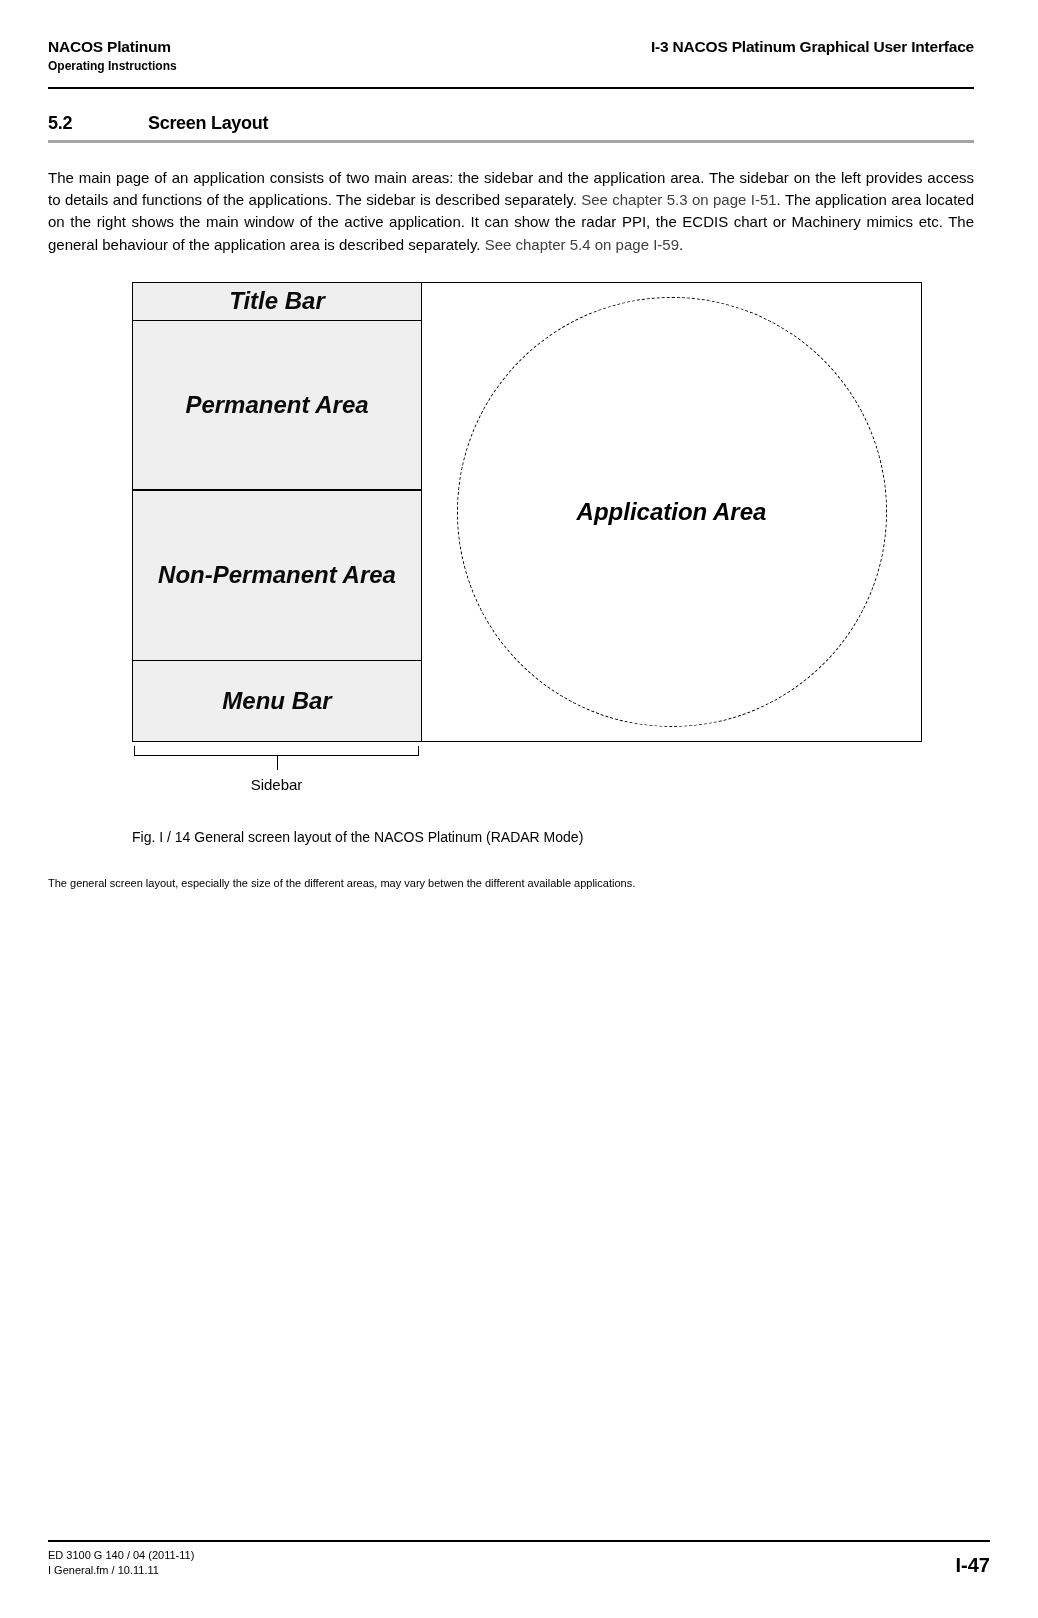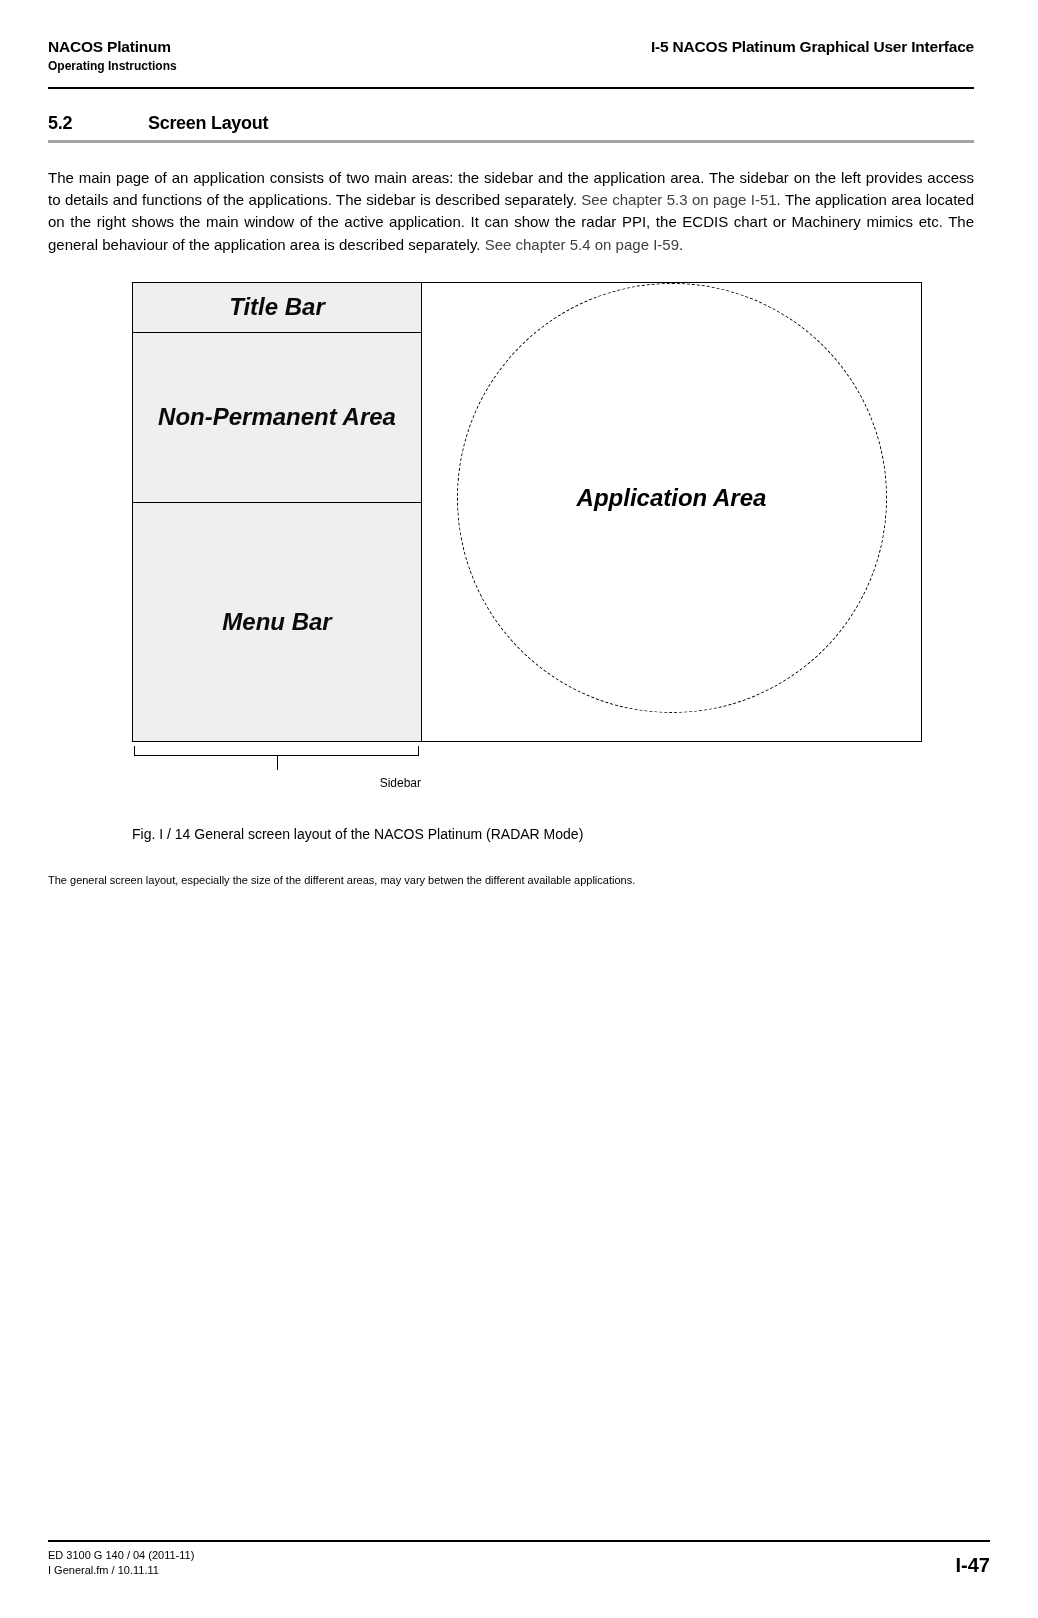--- a/index.html
+++ b/index.html
@@ -80,21 +80,21 @@
       display: flex;
       align-items: center;
       justify-content: center;
       font-family: Arial, sans-serif;
       font-size: 24px;
       font-weight: bold;
       font-style: italic;
       color: #0a0a0a;
     }
     .title-bar-cell {
-      height: 50px;
+      height: 38px;
       background: #efefef;
       border-bottom: 1px solid #000;
     }
     .perm-cell {
       height: 170px;
       background: #efefef;
       border-bottom: 2px solid #000;
     }
     .nonperm-cell {
       height: 170px;
@@ -103,21 +103,21 @@
     }
     .menu-cell {
       flex: 1;
       background: #efefef;
     }
     .app-area-col {
       flex: 1;
       position: relative;
       background: #fff;
       display: flex;
-      align-items: flex-start;
+      align-items: center;
       justify-content: center;
     }
     .app-circle {
       width: 430px;
       height: 430px;
       border: 1px dashed #000;
       border-radius: 50%;
       display: flex;
       align-items: center;
       justify-content: center;
@@ -144,22 +144,22 @@
     }
     .bracket-tick {
       position: absolute;
       left: 50%;
       top: 14px;
       width: 1px;
       height: 14px;
       background: #000;
     }
     .sidebar-label {
-      text-align: right;
-      font-size: 12px;
+      text-align: center;
+      font-size: 15px;
       margin-top: -4px;
       width: 289px;
     }
     .fig-caption {
       margin-top: 36px;
       margin-left: 84px;
       font-size: 14px;
     }
     .closing-para {
       margin-top: 30px;
@@ -195,41 +195,42 @@
 </head>
 <body>
 
 <div class="page">
   <div class="header">
     <div class="header-left">
       <div class="hdr-bold">NACOS Platinum</div>
       <div class="hdr-small">Operating Instructions</div>
     </div>
     <div class="header-right">
-      <div class="hdr-bold">I-5  NACOS Platinum Graphical User Interface</div>
+      <div class="hdr-bold">I-3  NACOS Platinum Graphical User Interface</div>
     </div>
   </div>
 
   <hr class="rule-heavy">
 
   <div class="section-title-row">
     <span class="num">5.2</span>
     <span>Screen Layout</span>
   </div>
 
   <hr class="rule-grey">
 
   <p class="body-para">
     <span>The main page of an application consists of two main areas: the sidebar and the application area. The sidebar on the left provides access to details and functions of the applications. The sidebar is described separately. </span><span class="xref">See chapter 5.3 on page I-51</span><span>. The application area located on the right shows the main window of the active application. It can show the radar PPI, the ECDIS chart or Machinery mimics etc. The general behaviour of the application area is described separately. </span><span class="xref">See chapter 5.4 on page I-59</span><span>.</span>
   </p>
 
   <div class="figure-wrap">
     <div class="layout-diagram">
       <div class="sidebar-col">
         <div class="layout-cell title-bar-cell">Title Bar</div>
+        <div class="layout-cell perm-cell">Permanent Area</div>
         <div class="layout-cell nonperm-cell">Non-Permanent Area</div>
         <div class="layout-cell menu-cell">Menu Bar</div>
       </div>
       <div class="app-area-col">
         <div class="app-circle">Application Area</div>
       </div>
     </div>
     <div class="bracket">
       <div class="bracket-line"></div>
       <div class="bracket-tick"></div>

